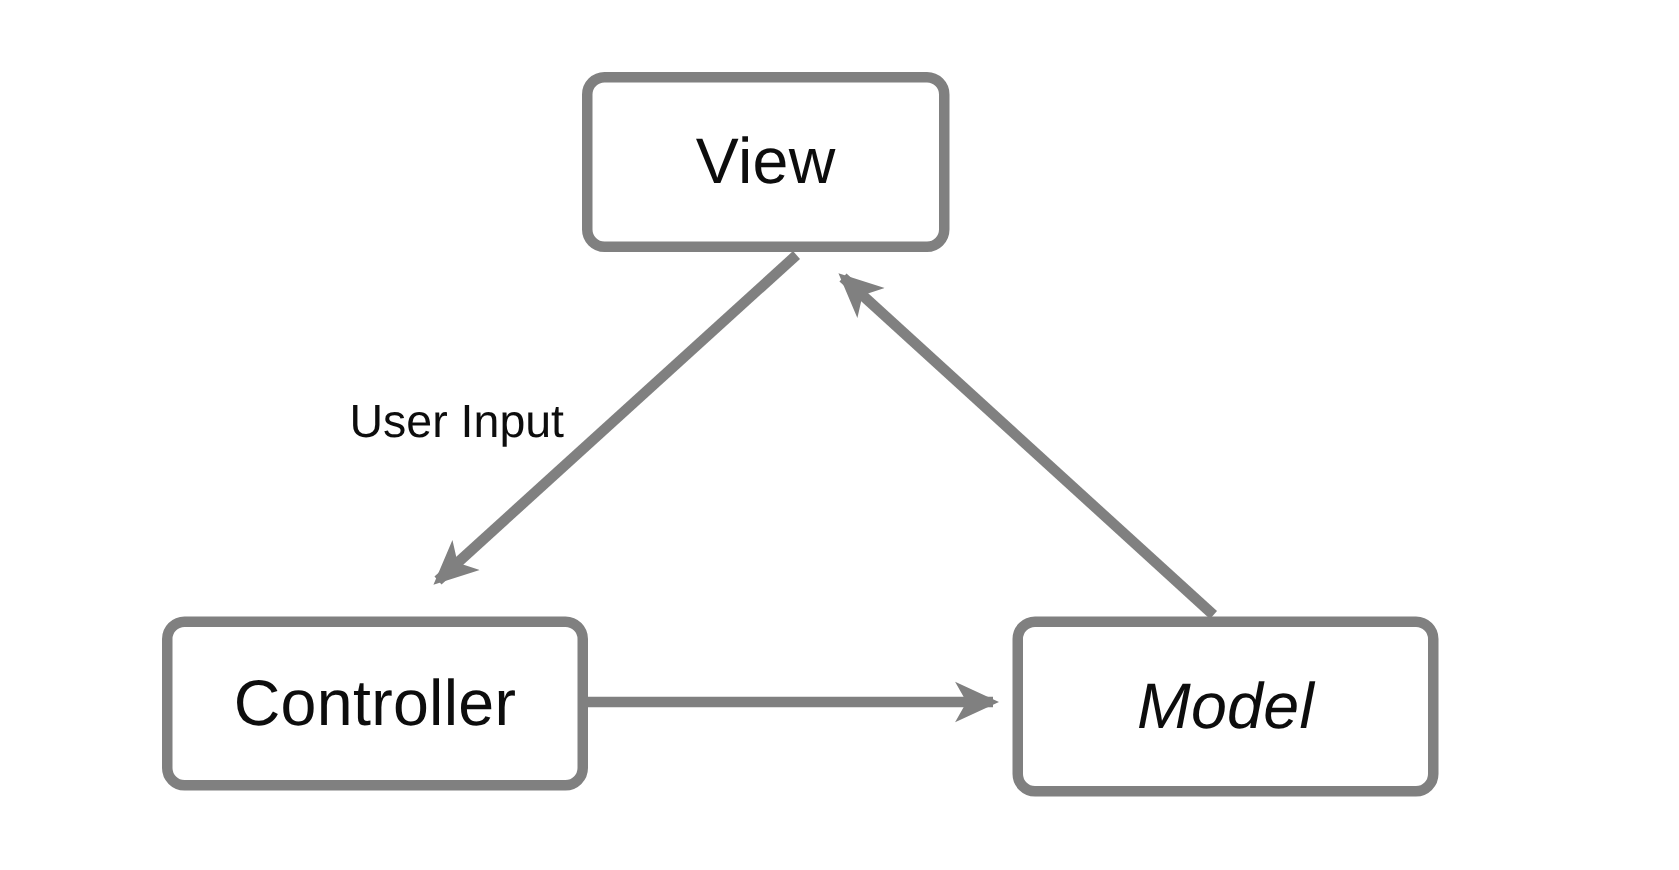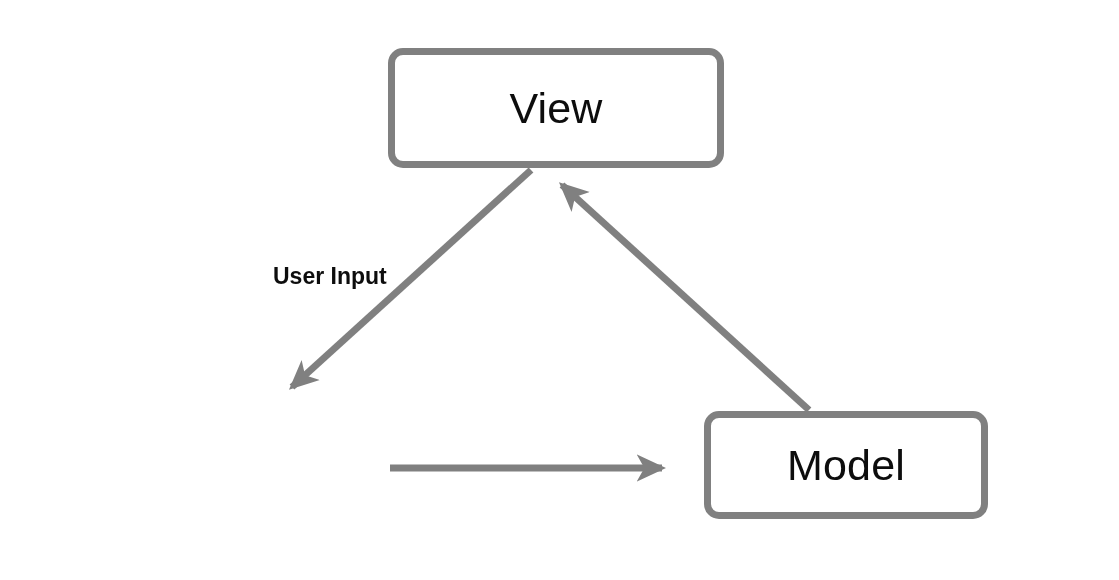--- a/index.html
+++ b/index.html
@@ -41,33 +41,32 @@
     font-size: 43px;
     font-weight: 400;
     color: #0d0d0d;
     line-height: 1;
     letter-spacing: 0.2px;
     white-space: nowrap;
   }
   .edge-label {
     position: absolute;
     font-family: "Liberation Sans", sans-serif;
-    font-size: 23px;
-    font-weight: 700;
+    font-size: 31px;
+    font-weight: 400;
     color: #0d0d0d;
     line-height: 1;
     white-space: nowrap;
     background: #ffffff;
     padding: 2px 4px;
     z-index: 3;
-    margin-left: 40px;
   }
-  #node-view   { left: 388px; top: 48px;  width: 336px; height: 120px; }
+  #node-view   { left: 388px; top: 48px;  width: 245px; height: 120px; }
   #node-controller { left: 108px; top: 411px; width: 284px; height: 116px; }
-  #node-model  { left: 704px; top: 411px; width: 284px; height: 108px; }
+  #node-model  { left: 675px; top: 411px; width: 284px; height: 120px; font-style: italic; }
 
   #label-user-input { left: 229px; top: 263px; }
   #label-updates    { left: 706px; top: 271px; }
   #label-modifies   { left: 458px; top: 494px; }
 </style>
 </head>
 <body>
 
 <div id="canvas">
 
@@ -82,20 +81,23 @@
 
     <line x1="809" y1="410" x2="562" y2="185" stroke="#808080" stroke-width="7" stroke-linecap="butt" marker-end="url(#arrow-head)"></line>
 
     <line x1="390" y1="468" x2="662" y2="468" stroke="#808080" stroke-width="7" stroke-linecap="butt" marker-end="url(#arrow-head)"></line>
   </svg>
 
   <div class="node-box" id="node-view">
     <span class="node-label">View</span>
   </div>
 
+  <div class="node-box" id="node-controller">
+    <span class="node-label">Controller</span>
+  </div>
 
   <div class="node-box" id="node-model">
     <span class="node-label">Model</span>
   </div>
 
   <div class="edge-label" id="label-user-input">User Input</div>
 
 
 
 </div>

